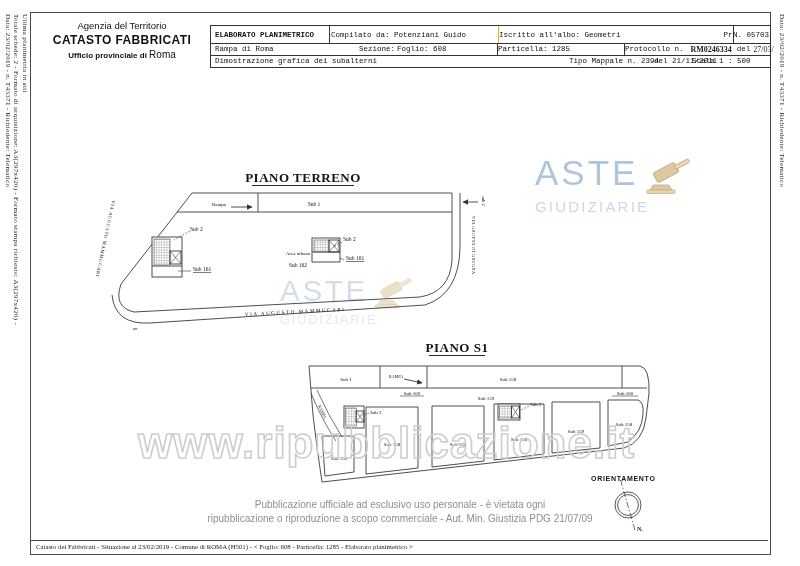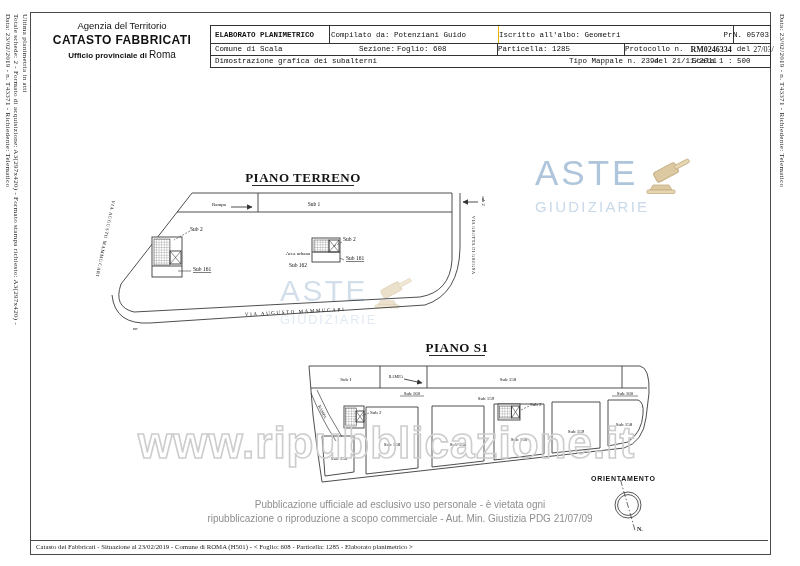--- a/index.html
+++ b/index.html
@@ -81,21 +81,21 @@
       <div class="cell bold" style="left:0;width:114px;border-right:1px solid #333;padding-left:4px;">ELABORATO PLANIMETRICO</div>
       <div class="cell" style="left:115px;width:167px;border-right:1px solid #eab308;padding-left:5px;">Compilato da: Potenziani Guido</div>
       <div class="cell" style="left:283px;width:234px;border-right:1px solid #333;padding-left:5px;gap:43px;">
         <span>Iscritto all'albo: Geometri</span>
         <span style="margin-left:60px;">Prov. Roma</span>
       </div>
       <div class="cell" style="left:518px;width:41px;padding-left:4px;">N. 05703</div>
     </div>
     <div class="row r2">
       <div class="cell" style="left:0;width:282px;border-right:1px solid #333;padding-left:4px;">
-        <span>Comune di Scala</span>
+        <span>Rampa di Roma</span>
         <span style="position:absolute;left:148px;">Sezione:</span>
         <span style="position:absolute;left:186px;">Foglio: 608</span>
       </div>
       <div class="cell" style="left:283px;width:126px;border-right:1px solid #333;padding-left:4px;">Particella: 1285</div>
       <div class="cell" style="left:410px;width:149px;padding-left:4px;">
         <span>Protocollo n.</span>
         <span class="stamp" style="margin-left:7px;font-weight:bold;">RM0246334</span>
         <span style="margin-left:5px;">del</span>
         <span class="stamp" style="margin-left:3px;">27/03/2013</span>
       </div>

